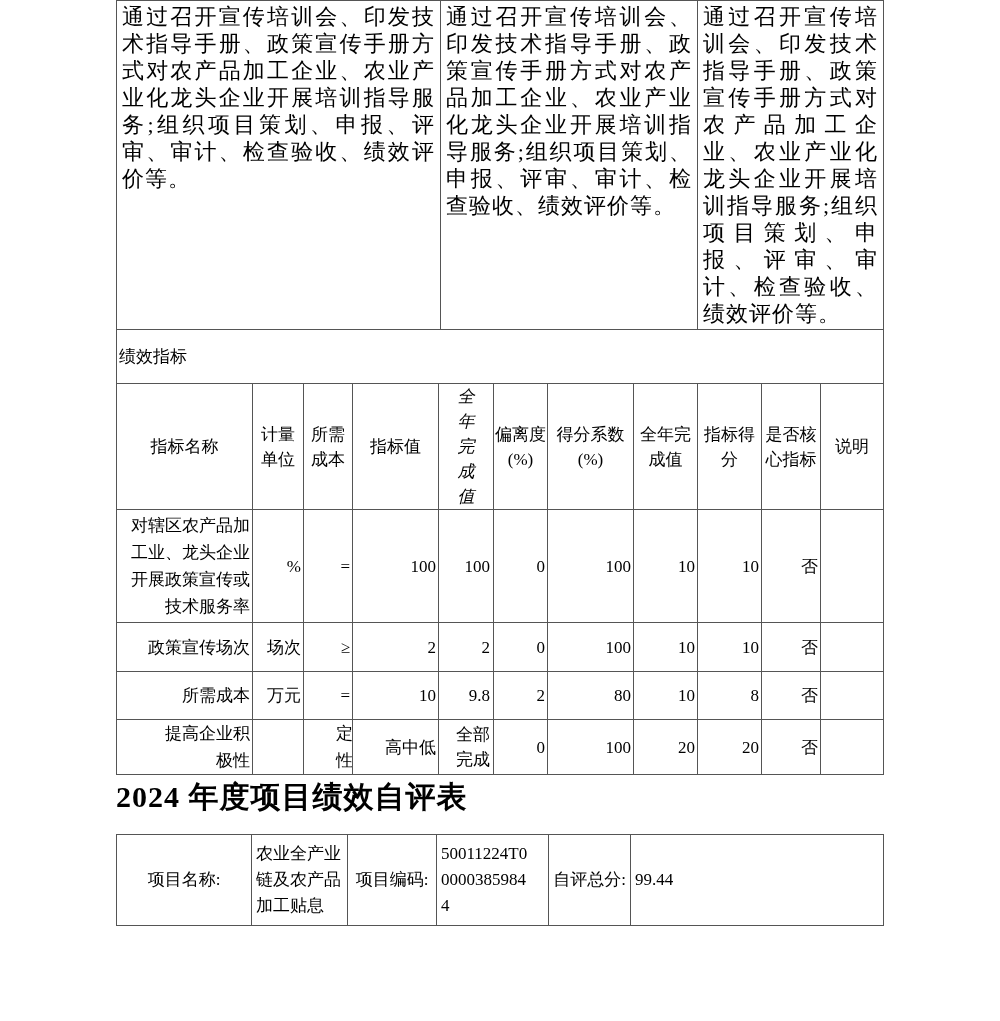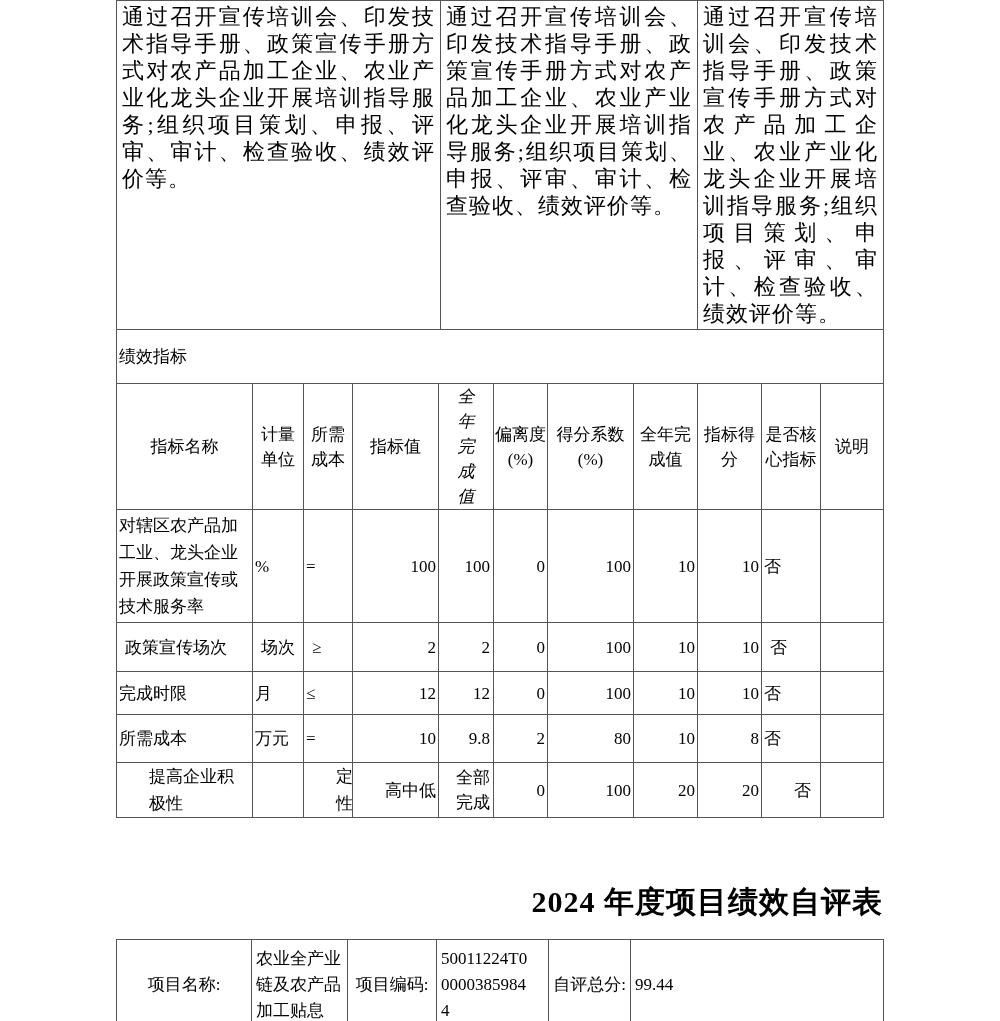--- a/index.html
+++ b/index.html
@@ -20,28 +20,28 @@
 
   
   .perf-table{margin-top:-1px;}
   .perf-table td{font-size:17px;line-height:27px;vertical-align:middle;padding:0 2px;}
   .sec-row td{height:53px;vertical-align:middle;}
   .hdr-row td{height:82px;text-align:center;line-height:25px;padding:0 2px;}
   .hdr-row td:nth-child(5){padding:0 15px;font-style:italic;}
   .hdr-row td:nth-child(6){padding:0;}
   .r1 td{height:112px;} .r2 td{height:54px;} .r3 td{height:48px;padding-left:8px;}
   .r4 td{height:42px;} .r5 td{height:47px;} .r6 td{height:54px;padding-left:32px;} .r7 td{height:45px;}
-  td.lab{text-align:left;font-family:Liberation Serif, serif;}
+  td.lab{text-align:right;font-family:Liberation Serif, serif;}
   td.num{text-align:right;}
   td.fin{text-align:right;word-break:break-all;padding:0 3px 0 2px;line-height:25px;}
 
   
   .title{
-    margin-top:62px;height:44px;line-height:44px;
-    text-align:right;font-size:30px;font-weight:bold;letter-spacing:1px;
+    height:44px;line-height:44px;
+    text-align:left;font-size:30px;font-weight:bold;letter-spacing:1px;
   }
 
   
   .proj-table{margin-top:15px;}
   .proj-table td{font-size:17px;line-height:27px;vertical-align:middle;height:86px;}
   .proj-table td.plabel{text-align:center;padding:0 4px;line-break:strict;line-height:26px;}
   .proj-table td.pval{text-align:left;padding:2px 4px;line-height:26px;}
   .proj-table td.pcode{word-break:break-all;padding:2px 14px 2px 4px;line-height:26px;}
 </style>
 </head>
@@ -114,33 +114,20 @@
       <td class="lab">≥</td>
       <td class="num">2</td>
       <td class="fin">2</td>
       <td class="num">0</td>
       <td class="num">100</td>
       <td class="num">10</td>
       <td class="num">10</td>
       <td class="lab">否</td>
       <td class="lab"></td>
     </tr>
-    <tr class="r4">
-      <td class="lab">完成时限</td>
-      <td class="lab">月</td>
-      <td class="lab">≤</td>
-      <td class="num">12</td>
-      <td class="fin">12</td>
-      <td class="num">0</td>
-      <td class="num">100</td>
-      <td class="num">10</td>
-      <td class="num">10</td>
-      <td class="lab">否</td>
-      <td class="lab"></td>
-    </tr>
     <tr class="r5">
       <td class="lab">所需成本</td>
       <td class="lab">万元</td>
       <td class="lab">=</td>
       <td class="num">10</td>
       <td class="fin">9.8</td>
       <td class="num">2</td>
       <td class="num">80</td>
       <td class="num">10</td>
       <td class="num">8</td>

